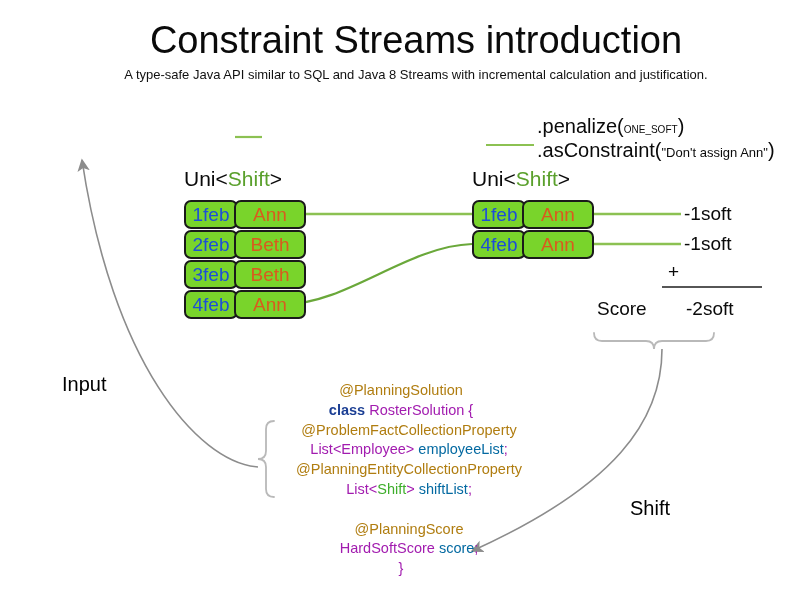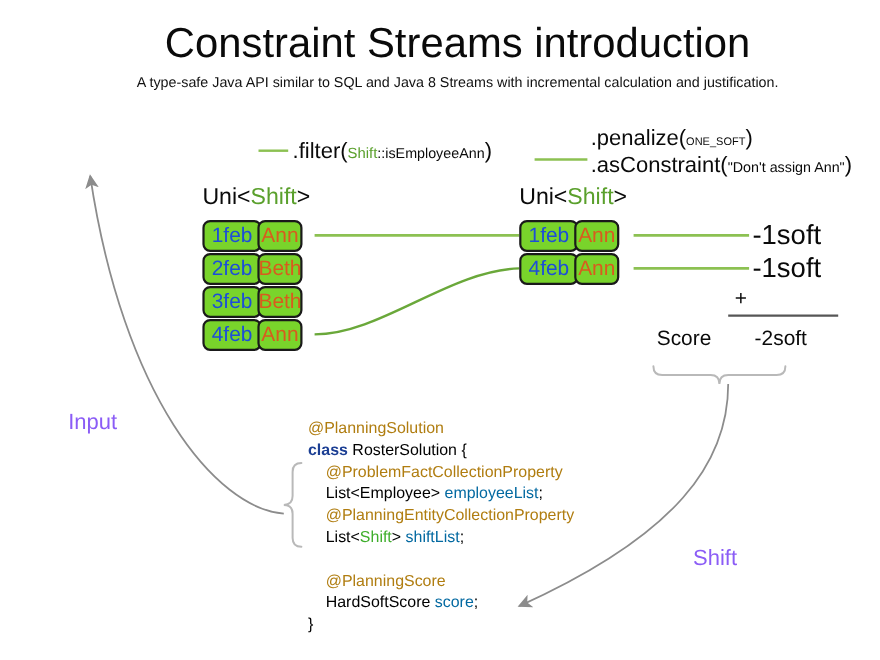--- a/index.html
+++ b/index.html
@@ -104,31 +104,31 @@
     justify-content: center;
     font-size: 19px;
     line-height: 19px;
     box-sizing: border-box;
   }
   .cell-date {
     width: 54px;
     color: #1d4ed8;
   }
   .cell-name {
-    width: 41px;
+    width: 72px;
     margin-left: -4px;
     color: #d95b1e;
   }
 
   #tuples-left  { left: 168px; top: 200px; }
   #tuples-right { left: 456px; top: 200px; }
 
   
   .score-text {
-    font-size: 25px;
+    font-size: 19px;
     line-height: 22px;
     white-space: nowrap;
     color: #0a0a0a;
   }
   #soft-1 { left: 668px; top: 203px; }
   #soft-2 { left: 668px; top: 233px; }
   #plus-sign {
     left: 652px; top: 262px;
     font-size: 19px;
     line-height: 20px;
@@ -144,40 +144,41 @@
     left: 670px; top: 298px;
     font-size: 19px;
     line-height: 22px;
     color: #0a0a0a;
   }
 
   
   .flow-label {
     font-size: 20px;
     line-height: 24px;
-    color: #8b5cf6;
+    color: #000000;
     white-space: nowrap;
   }
   #label-input  { left: 46px;  top: 372px; }
   #label-output { left: 614px; top: 496px; }
 
   
   #code-block {
     left: 264px; top: 381px;
     font-size: 14.5px;
     line-height: 19.8px;
     white-space: pre;
     color: #1a1a1a;
+    text-align: center;
   }
   .code-line { white-space: pre; }
   .c-ann   { color: #b07d10; }
   .c-kw    { color: #1c3f94; font-weight: bold; }
   .c-field { color: #0369a1; }
   .c-type-green { color: #3eae2b; }
-  .c-plain { color: #000000; }
+  .c-plain { color: #a21caf; }
 </style>
 </head>
 <body>
 
 <div class="stage">
 
   <svg id="bg-svg" viewBox="0 0 800 600">
     <defs>
       <marker id="arrow-gray" markerWidth="9" markerHeight="9" refX="7" refY="4.5" orient="auto" markerUnits="strokeWidth">
         <path d="M0,0.6 L8,4.5 L0,8.4 L2,4.5 Z" fill="#8c8c8c"></path>
@@ -203,21 +204,20 @@
 
     <path d="M258,421 q-8,0 -8,8 l0,22 q0,8 -8,8 q8,0 8,8 l0,22 q0,8 8,8" fill="none" stroke="#b9b9b9" stroke-width="1.8" stroke-linecap="round"></path>
 
     <path d="M242,467 C180,462 96,360 66,160" fill="none" stroke="#8c8c8c" stroke-width="1.6" marker-end="url(#arrow-gray)"></path>
   </svg>
 
   <div class="abs" id="page-title">Constraint Streams introduction</div>
   <div class="abs" id="page-subtitle">A type-safe Java API similar to SQL and Java 8 Streams with incremental calculation and justification.</div>
 
 
-  <div class="abs api-text" id="api-filter"><span>.filter(</span><span class="small-arg">Shift</span><span class="small-arg-dark">::isEmployeeAnn</span><span>)</span></div>
 
   <div class="abs api-text" id="api-penalize"><span>.penalize(</span><span class="small-cap">ONE_SOFT</span><span>)</span></div>
 
   <div class="abs api-text" id="api-asconstraint"><span>.asConstraint(</span><span class="small-arg-dark">"Don't assign Ann"</span><span>)</span></div>
 
   <div class="abs uni-label" id="uni-left"><span>Uni&lt;</span><span class="kw-green">Shift</span><span>&gt;</span></div>
 
   <div class="abs uni-label" id="uni-right"><span>Uni&lt;</span><span class="kw-green">Shift</span><span>&gt;</span></div>
 
   <div class="tuple-col" id="tuples-left">

